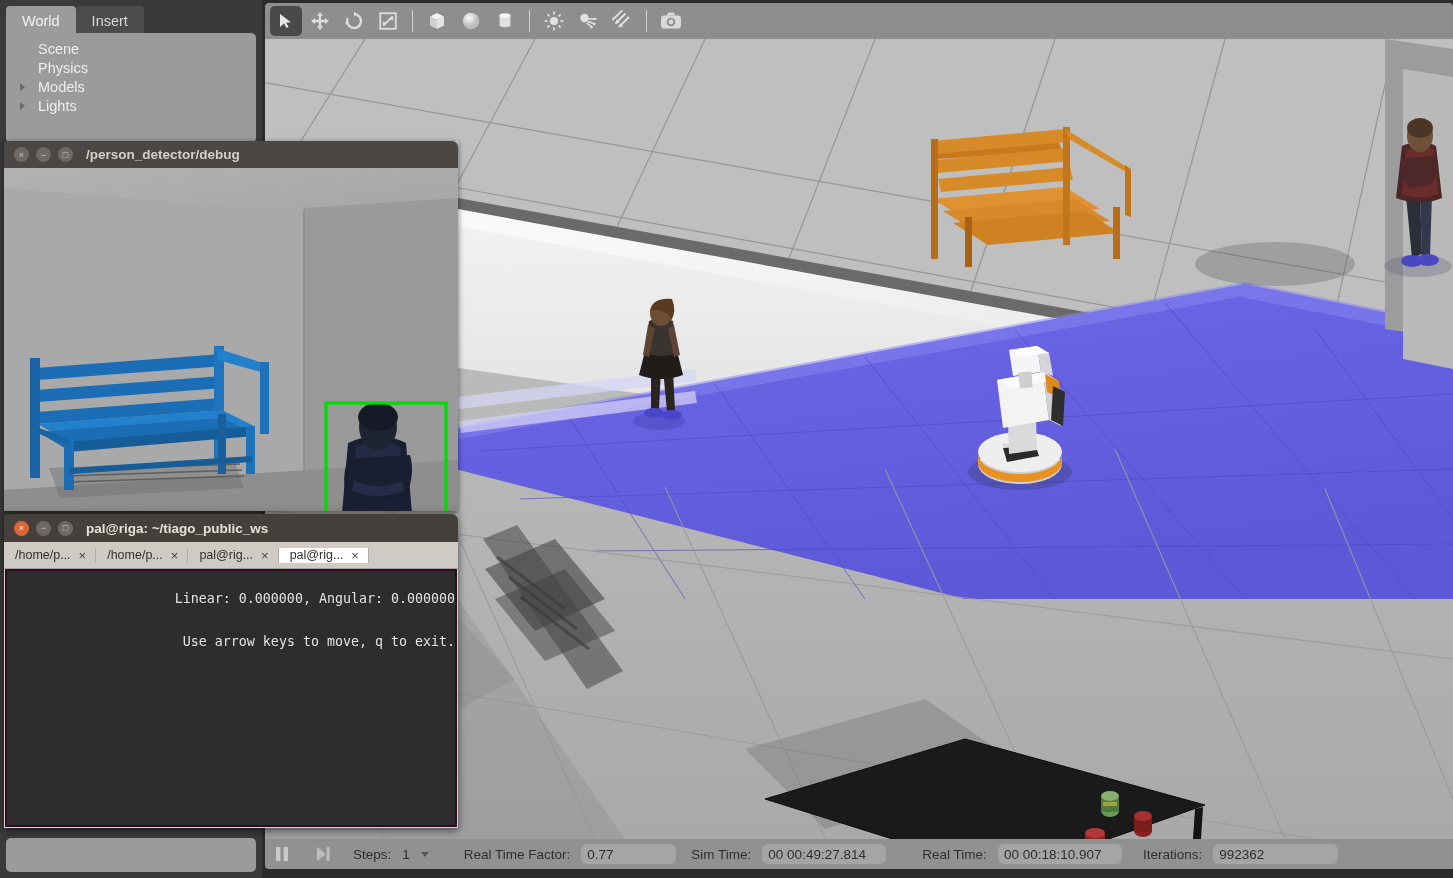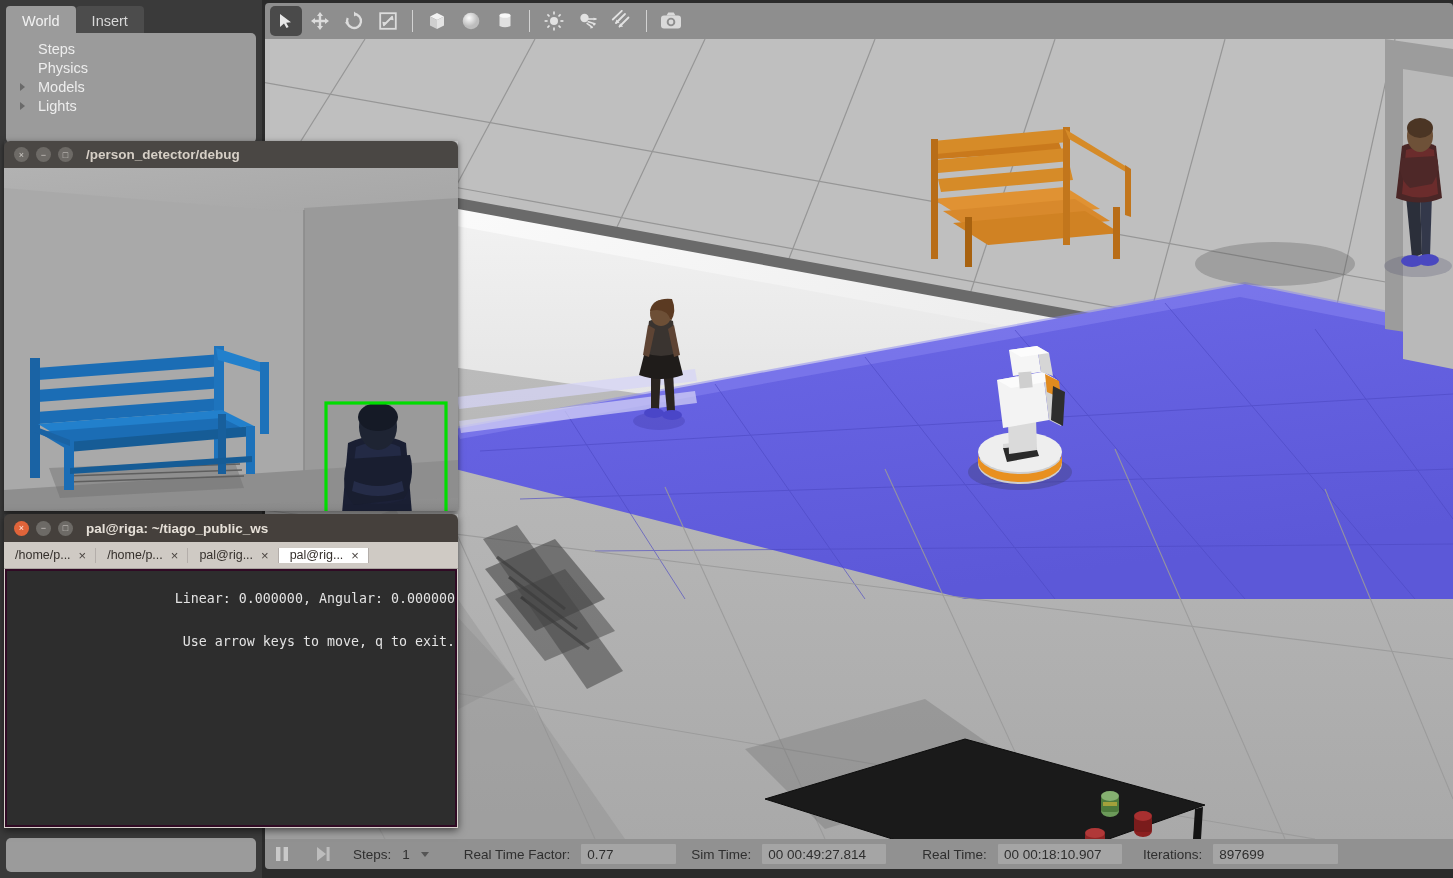--- a/index.html
+++ b/index.html
@@ -90,21 +90,21 @@
     background: #919191;
     display: flex; align-items: center; gap: 7px;
     border-bottom-left-radius: 4px; border-bottom-right-radius: 4px;
     font-size: 13.5px; color: #3c3c3c;
   }
   .sb-icon { width: 34px; height: 30px; display:flex; align-items:center; justify-content:center; cursor:pointer;}
   .sb-label { padding: 0 4px 0 6px; white-space: nowrap; color: #2f2f2f; }
   .sb-field {
     background: #a5a5a5; height: 20px;
     display: flex; align-items: center; padding: 0 6px;
-    color: #2e2e2e; font-size: 13.5px; border-radius: 1px;
+    color: #2e2e2e; font-size: 13.5px; border-radius: 6px;
     white-space: nowrap; overflow: hidden;
   }
   .sb-caret { width: 0;height:0; border-left:4px solid transparent;border-right:4px solid transparent;border-top:5px solid #555; margin-left:4px; }
   #sb-reset {
     margin-left: auto; margin-right: 6px;
     background: #8a8a8a; border: 1px solid #6f6f6f;
     height: 22px; padding: 0 9px; border-radius: 3px;
     display: flex; align-items: center; font-size: 13.5px; color: #ffffff; cursor: pointer;
   }
 
@@ -183,21 +183,21 @@
         <span>World</span>
       </div>
       <div class="gz-tab">
         <span>Insert</span>
       </div>
     </div>
 
     <div id="gz-tree-box">
       <div class="tree-row">
         <span class="tw"></span>
-        <span>Steps</span>
+        <span>Scene</span>
       </div>
       <div class="tree-row">
         <span class="tw"></span>
         <span>Physics</span>
       </div>
       <div class="tree-row">
         <span class="tw">
             <span class="arrow"></span>
           </span>
         <span>Models</span>
@@ -587,21 +587,21 @@
       <span class="sb-label">Steps:</span>
       <span style="color:#2f2f2f;">1</span>
       <span class="sb-caret"></span>
       <span class="sb-label" style="margin-left:22px;">Real Time Factor:</span>
       <span class="sb-field" style="width:95px;">0.77</span>
       <span class="sb-label" style="margin-left:2px;">Sim Time:</span>
       <span class="sb-field" style="width:124px;">00 00:49:27.814</span>
       <span class="sb-label" style="margin-left:23px;">Real Time:</span>
       <span class="sb-field" style="width:124px;">00 00:18:10.907</span>
       <span class="sb-label" style="margin-left:8px;">Iterations:</span>
-      <span class="sb-field" style="width:125px;">897699</span>
+      <span class="sb-field" style="width:125px;">992362</span>
       <div id="sb-reset">
         <span>Reset</span>
       </div>
     </div>
   </div>
 
   <div id="dbg-window">
     <div id="dbg-title">
       <span class="wbtn grey">×</span>
       <span class="wbtn grey">−</span>

